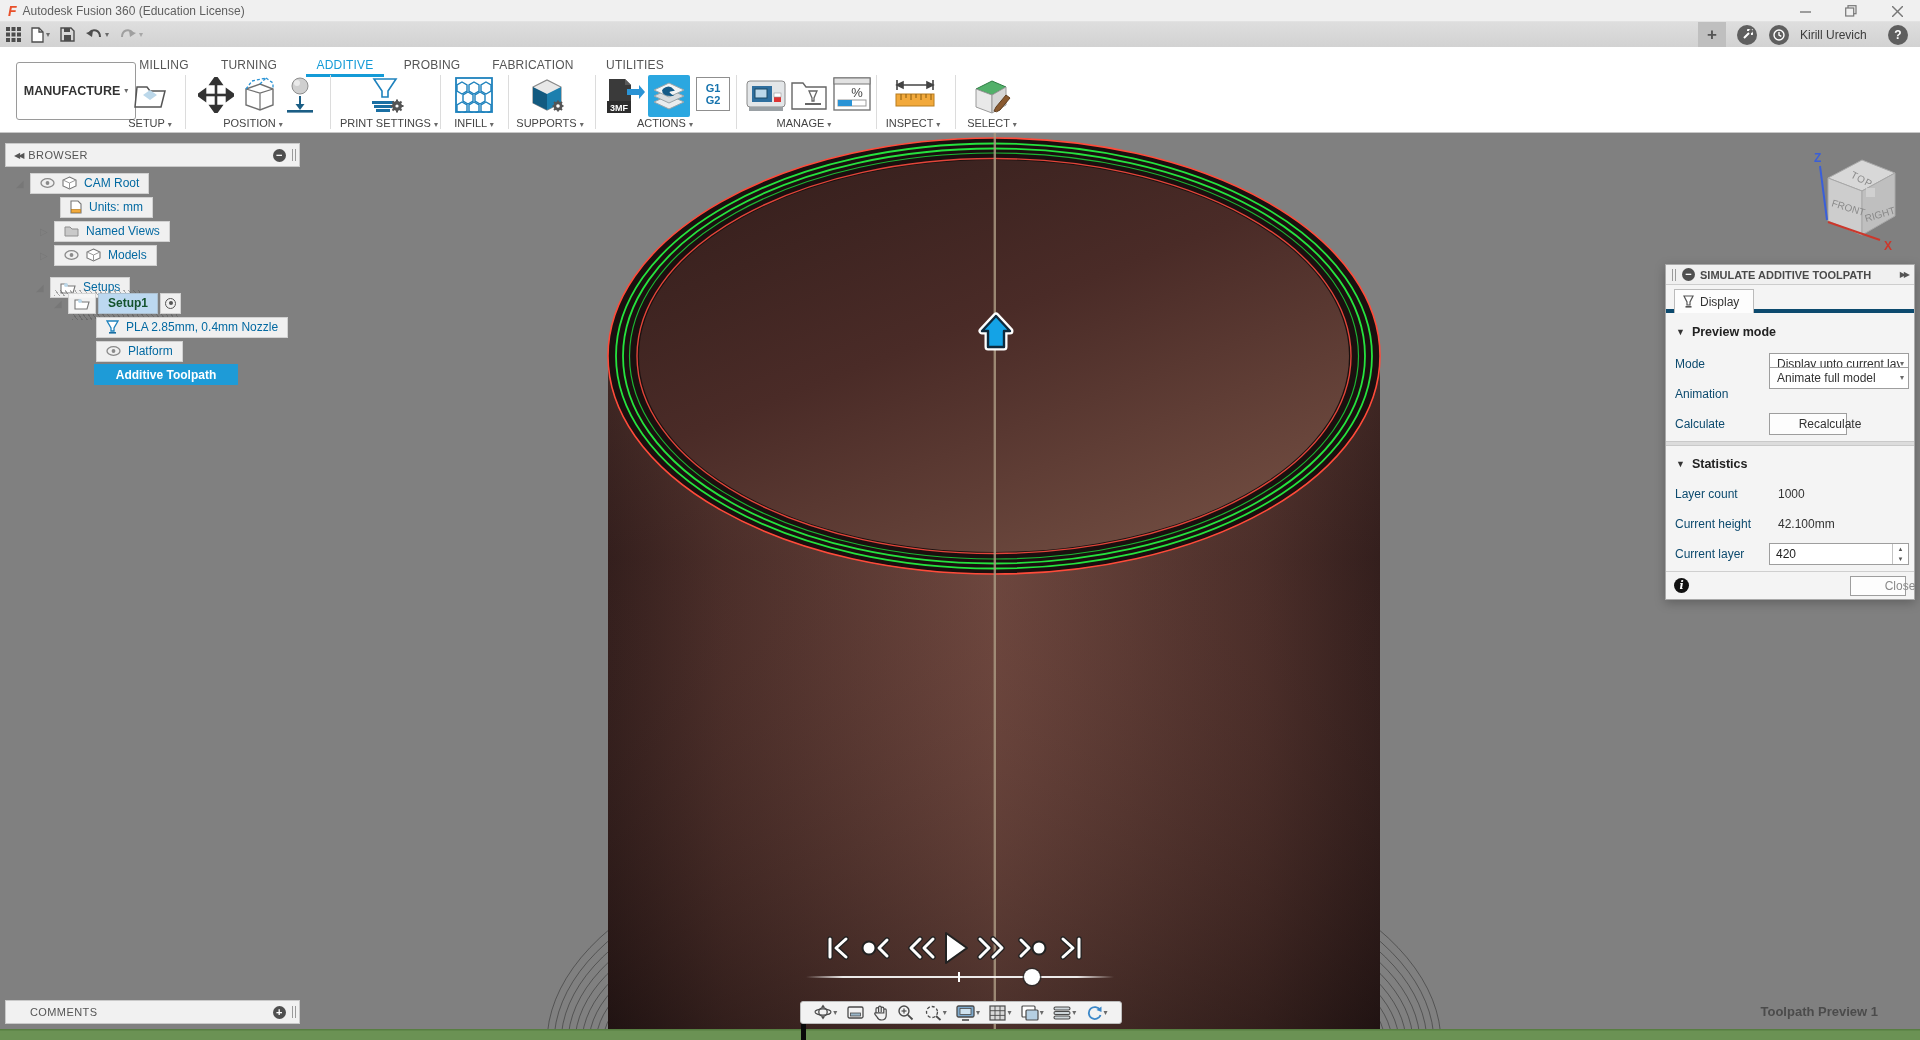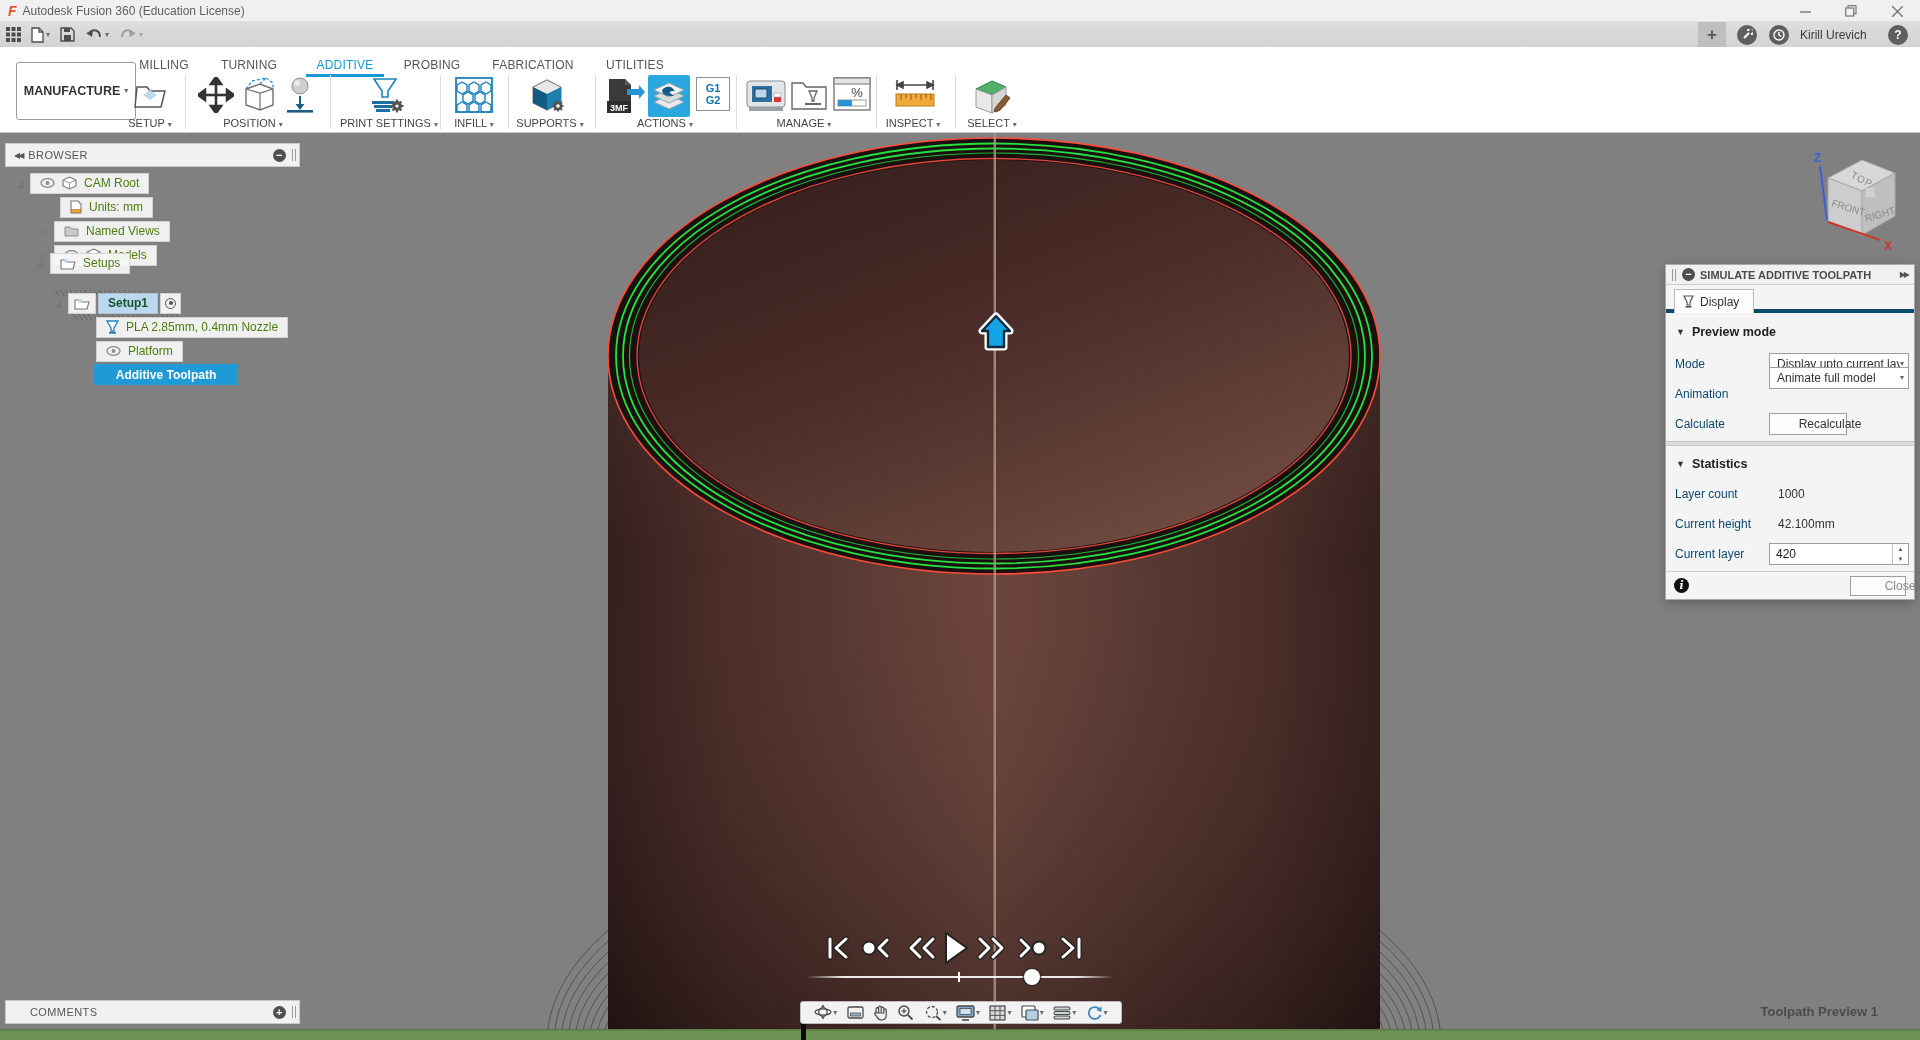--- a/index.html
+++ b/index.html
@@ -42,21 +42,21 @@
 
   
   .viewport { position:absolute; left:0; top:133px; width:1920px; height:907px; }
 
   
   .panel-hdr { position:absolute; left:5px; width:295px; height:24px; background:#f1f1f1; border:1px solid #c9c9c9; display:flex; align-items:center; font-size:11px; color:#555; letter-spacing:.4px; }
   .grip { width:5px; height:12px; background:repeating-linear-gradient(90deg,#9a9a9a 0 1px,transparent 1px 3px); }
   .circ-ico { width:13px; height:13px; border-radius:50%; background:#4f4f4f; color:#fff; font-size:11px; line-height:12px; text-align:center; font-weight:700; }
   .trow { position:absolute; height:22px; display:flex; align-items:center; }
   .tri { font-size:10px; color:#777; width:14px; }
-  .chip { display:inline-flex; align-items:center; gap:7px; padding:0 9px; background:rgba(246,246,246,.95); border:1px solid rgba(140,140,140,.3); height:21px; font-size:12px; color:#4d7c0f; white-space:nowrap; }
+  .chip { display:inline-flex; align-items:center; gap:7px; padding:0 9px; background:rgba(246,246,246,.95); border:1px solid rgba(140,140,140,.3); height:21px; font-size:12px; color:#0369a1; white-space:nowrap; }
   .chip.sel { background:#bcd8f0; color:#14532d; font-weight:700; }
   .hatch { position:absolute; height:6px; background:repeating-linear-gradient(55deg,rgba(80,80,80,.45) 0 1px,transparent 1px 4px); }
   .bluebar { position:absolute; background:#1e9bd7; color:#fff; font-weight:700; font-size:12px; display:flex; align-items:center; justify-content:center; }
   .radio-box { display:inline-flex; align-items:center; justify-content:center; width:21px; height:21px; background:rgba(246,246,246,.95); border:1px solid rgba(140,140,140,.3); margin-left:2px; }
   .radio-dot { width:11px; height:11px; border:1.5px solid #555; border-radius:50%; display:flex; align-items:center; justify-content:center; }
   .radio-dot::after { content:""; width:4px; height:4px; background:#555; border-radius:50%; }
 
   
   .sim-panel { position:absolute; left:1665px; top:264px; width:250px; height:336px; background:#f4f4f4; border:1px solid #a9a9a9; box-shadow:0 3px 10px rgba(0,0,0,.25); font-size:12px; color:#444; }
   .sim-hdr { position:absolute; left:0; top:0; width:100%; height:20px; background:#f0f0f0; border-bottom:1px solid #cdcdcd; display:flex; align-items:center; gap:5px; padding:0 6px; font-size:11px; font-weight:700; color:#4a4a4a; }
@@ -499,21 +499,21 @@
         <ellipse cx="7.5" cy="5" rx="6.5" ry="4.3" fill="none" stroke="#8a8a8a" stroke-width="1.3"></ellipse>
         <circle cx="7.5" cy="5" r="1.9" fill="#8a8a8a"></circle>
       </svg>
       <svg width="15" height="14">
         <path d="M7.5,1 L14,4 L14,10 L7.5,13 L1,10 L1,4 Z" fill="#fff" stroke="#777" stroke-width="1.1"></path>
         <path d="M1,4 L7.5,7 L14,4 M7.5,7 L7.5,13" fill="none" stroke="#999" stroke-width="1"></path>
       </svg>
       <span>Models</span>
     </span>
 </div>
-<div class="trow" style="left:36px; top:252px;justify-content:center;">
+<div class="trow" style="left:36px; top:276px;justify-content:center;">
   <span class="tri">◢</span>
   <span class="chip">
       <svg width="16" height="13">
         <path d="M1,3 h5 l2,2 h7 l-2,7 h-12 z" fill="#fff" stroke="#777" stroke-width="1.1"></path>
         <circle cx="6" cy="4" r="2" fill="#bcd8ea"></circle>
       </svg>
       <span>Setups</span>
     </span>
 </div>
 <div class="hatch" style="left:54px; top:290px; width:86px;"></div>

